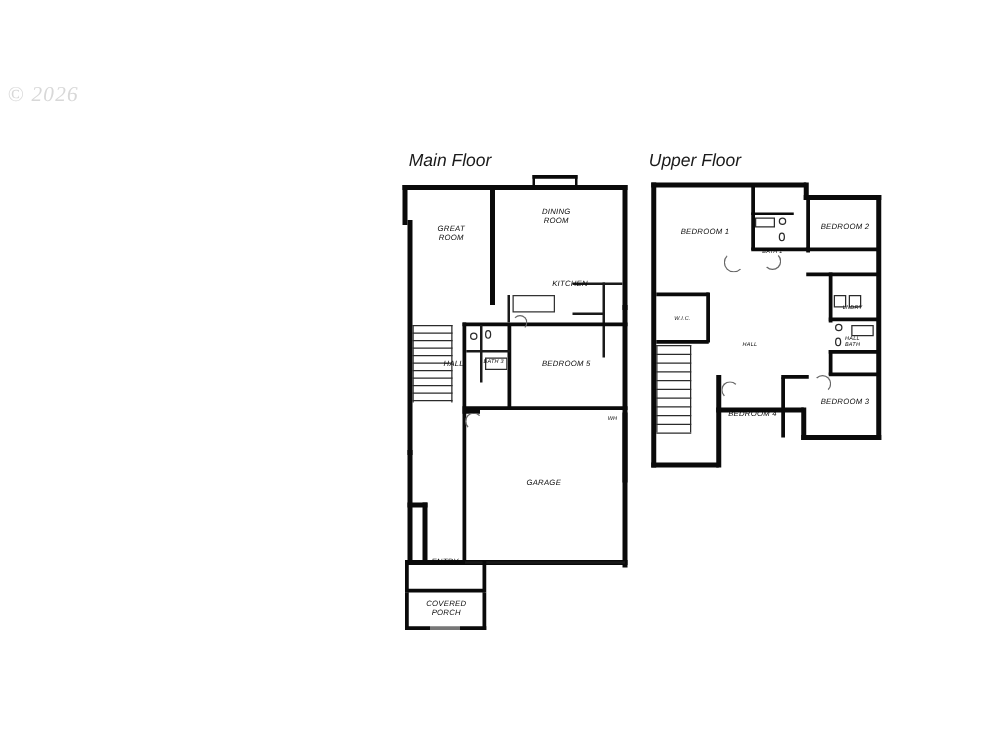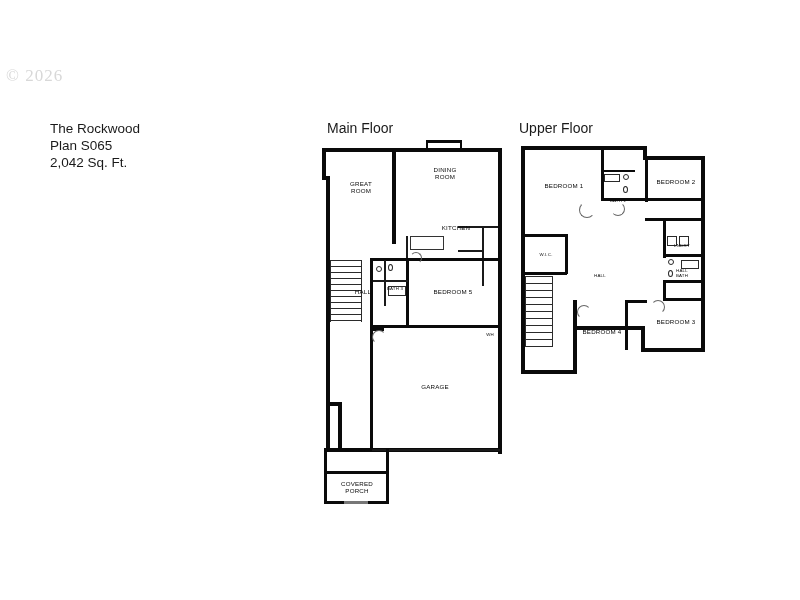--- a/index.html
+++ b/index.html
@@ -11,21 +11,21 @@
     width: 800px;
     height: 600px;
     position: relative;
     font-family: "Liberation Sans", sans-serif;
     color: #111111;
     overflow: hidden;
   }
   #stage {
     position: absolute;
     left: 0; top: 0;
-    width: 648px; height: 600px;
+    width: 648px; height: 600px; font-style: italic;
   }
   .abs { position: absolute; }
 
   
   #watermark {
     left: 6px; top: 66px;
     font-family: "Liberation Serif", serif;
     font-size: 17px;
     color: #d8d8d8;
     letter-spacing: 1px;
@@ -87,25 +87,20 @@
   }
   .vline { background: #2b2b2b; width: 0.8px; }
 </style>
 </head>
 <body>
 
 <div id="stage">
 
   <div class="abs" id="watermark">© 2026</div>
 
-  <div class="abs" id="title-block">
-    <div>The Rockwood</div>
-    <div>Plan S065</div>
-    <div>2,042 Sq. Ft.</div>
-  </div>
 
   <div class="abs floor-heading" id="main-floor-heading">Main Floor</div>
   <div class="abs floor-heading" id="upper-floor-heading">Upper Floor</div>
 
   <div class="abs" style="left:310px; top:140px; width:210px; height:375px;">
 
     <div class="abs wall" style="left:12px; top:8px; width:180px; height:4px;"></div>
 
     <div class="abs wall" style="left:12px; top:8px; width:4px; height:32px;"></div>
     <div class="abs wall" style="left:16px; top:36px; width:4px; height:188px;"></div>

